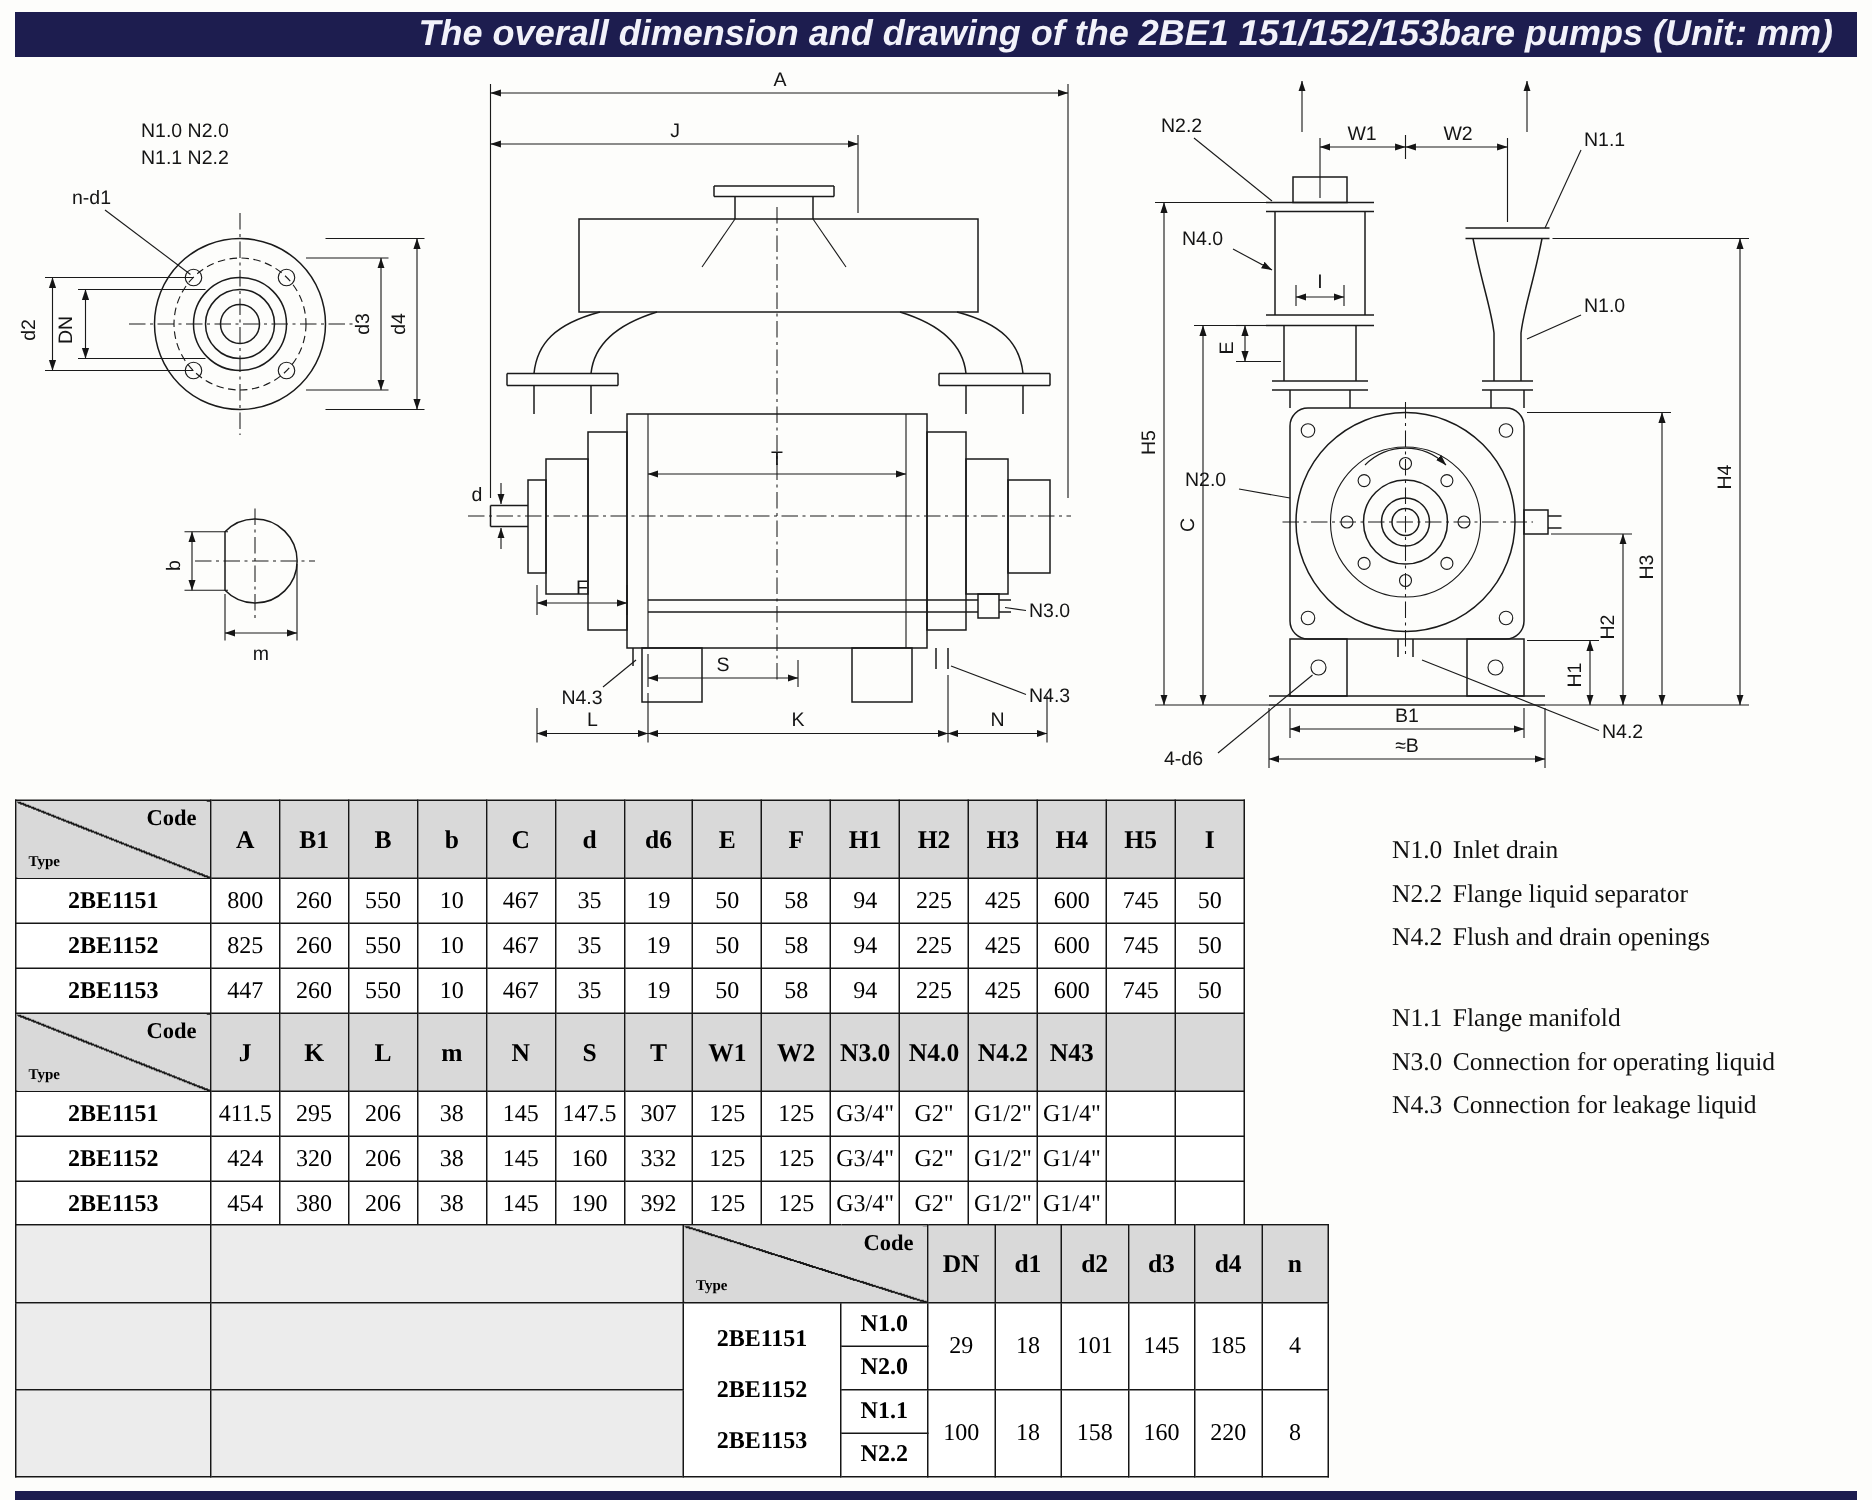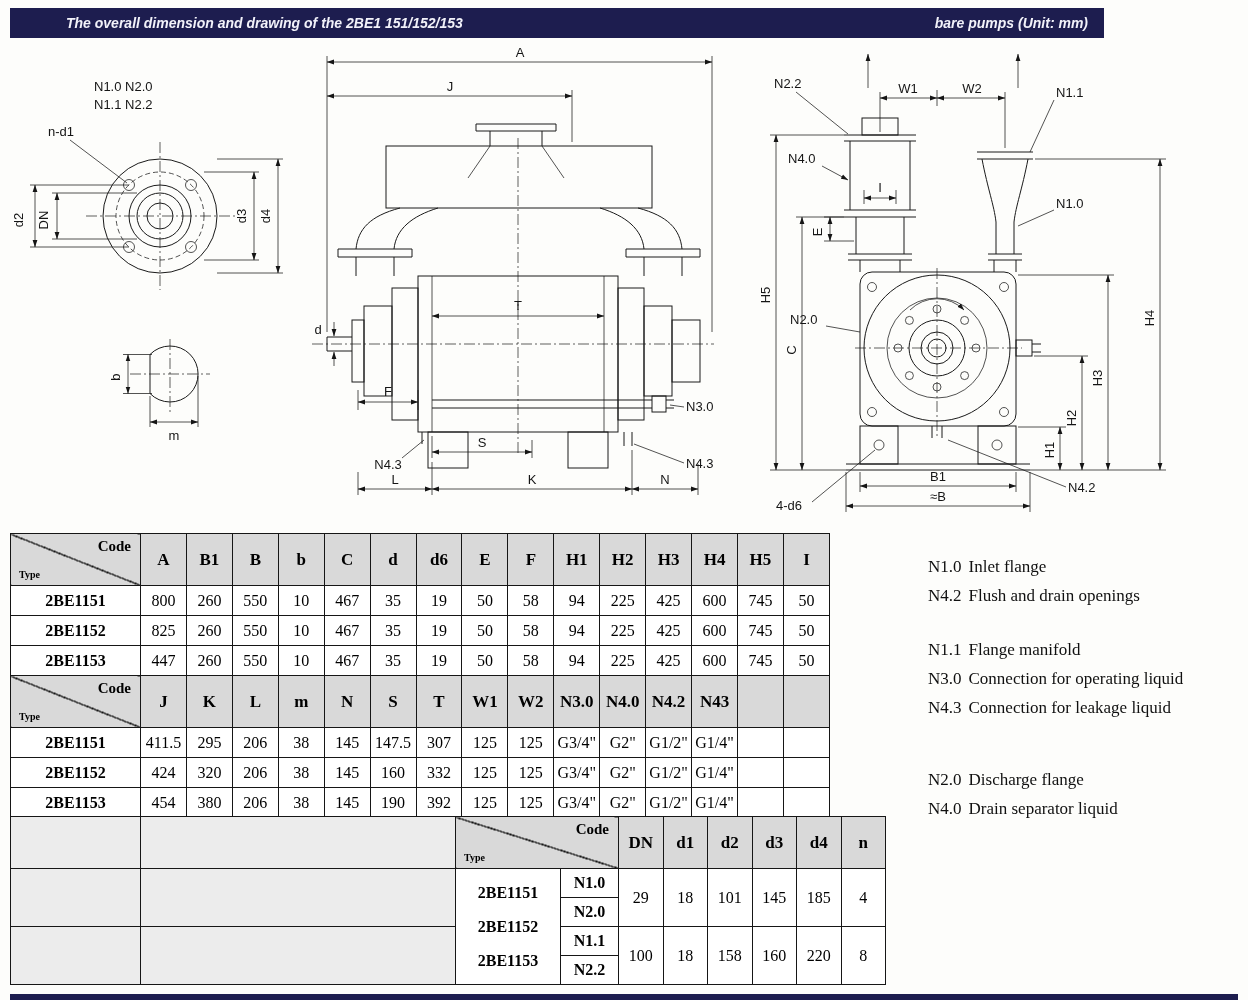--- a/index.html
+++ b/index.html
@@ -1,23 +1,23 @@
 <!DOCTYPE html>
 <html><head>
 <meta charset="utf-8">
 <style>
   * { margin:0; padding:0; box-sizing:border-box; }
   html,body { width:1248px; height:1000px; }
   body { background:#fdfdfb; font-family:"Liberation Serif", serif; position:relative; overflow:hidden; }
   .page { position:absolute; inset:0; }
 
   
-  .title-bar { position:absolute; left:10px; top:8px; width:1094px; height:30px;
-    background:#1d1d4f; color:#f2f2fa; display:flex; align-items:center; justify-content:space-between;
-    padding:0 16px 0 56px; font-family:"Liberation Sans",sans-serif; font-style:italic; font-weight:bold; font-size:14px; }
+  .title-bar { position:absolute; left:10px; top:8px; width:1228px; height:30px;
+    background:#1d1d4f; color:#f2f2fa; display:flex; align-items:center; justify-content:flex-end;
+    padding:0 16px 0 56px; font-family:"Liberation Sans",sans-serif; font-style:italic; font-weight:bold; font-size:24px; }
   .bottom-bar { position:absolute; left:10px; top:994px; width:1228px; height:6px; background:#1d1d4f; }
 
   
   .svg-flange { position:absolute; left:8px; top:44px; }
   .svg-front  { position:absolute; left:300px; top:44px; }
   .svg-side   { position:absolute; left:760px; top:40px; }
   svg text { font-family:"Liberation Sans",sans-serif; font-size:13px; fill:#151515; }
   .s1  { stroke:#1a1a1a; stroke-width:1; fill:none; }
   .s07 { stroke:#1a1a1a; stroke-width:.75; fill:none; }
   .cl  { stroke:#1a1a1a; stroke-width:.7; fill:none; stroke-dasharray:11 3 2 3; }
@@ -38,21 +38,21 @@
   .diag .dc { position:absolute; top:4px; right:9px; font-weight:bold; font-size:15px; }
   .diag .dt { position:absolute; bottom:5px; left:8px; font-weight:bold; font-size:10px; }
   .blank { background:#ececec; }
   .types-cell { font-weight:bold; }
   .types-cell div { line-height:34px; }
   .code-cell { font-weight:bold; }
 
   
   .legend { position:absolute; left:928px; top:552px; width:316px; font-size:17px; color:#101010; }
   .lg-group { margin-bottom:25px; }
-  .lg-group.g2 { margin-bottom:43px; }
+  .lg-group.g2 { margin-bottom:24px; }
   .lg-item { line-height:29px; white-space:nowrap; }
   .lg-code { margin-right:7px; }
 </style>
 </head>
 <body>
 
 <div class="page">
 
   <div class="title-bar">
     <span>The overall dimension and drawing of the 2BE1 151/152/153</span>
@@ -593,28 +593,25 @@
           <td rowspan="2">8</td>
     </tr>
     <tr class="c-row">
       <td class="code-cell">N2.2</td>
     </tr>
   </tbody>
     </table>
 
   <div class="legend">
     <div class="lg-group">
-      <div class="lg-item"><span class="lg-code">N1.0</span><span>Inlet flange</span></div>
+      <div class="lg-item"><span class="lg-code">N1.0</span><span>Inlet drain</span></div>
+      <div class="lg-item"><span class="lg-code">N2.2</span><span>Flange liquid separator</span></div>
       <div class="lg-item"><span class="lg-code">N4.2</span><span>Flush and drain openings</span></div>
     </div>
     <div class="lg-group g2">
       <div class="lg-item"><span class="lg-code">N1.1</span><span>Flange manifold</span></div>
       <div class="lg-item"><span class="lg-code">N3.0</span><span>Connection for operating liquid</span></div>
       <div class="lg-item"><span class="lg-code">N4.3</span><span>Connection for leakage liquid</span></div>
     </div>
-    <div class="lg-group">
-      <div class="lg-item"><span class="lg-code">N2.0</span><span>Discharge flange</span></div>
-      <div class="lg-item"><span class="lg-code">N4.0</span><span>Drain separator liquid</span></div>
-    </div>
   </div>
 
   <div class="bottom-bar"></div>
 </div>
 
 </body></html>

